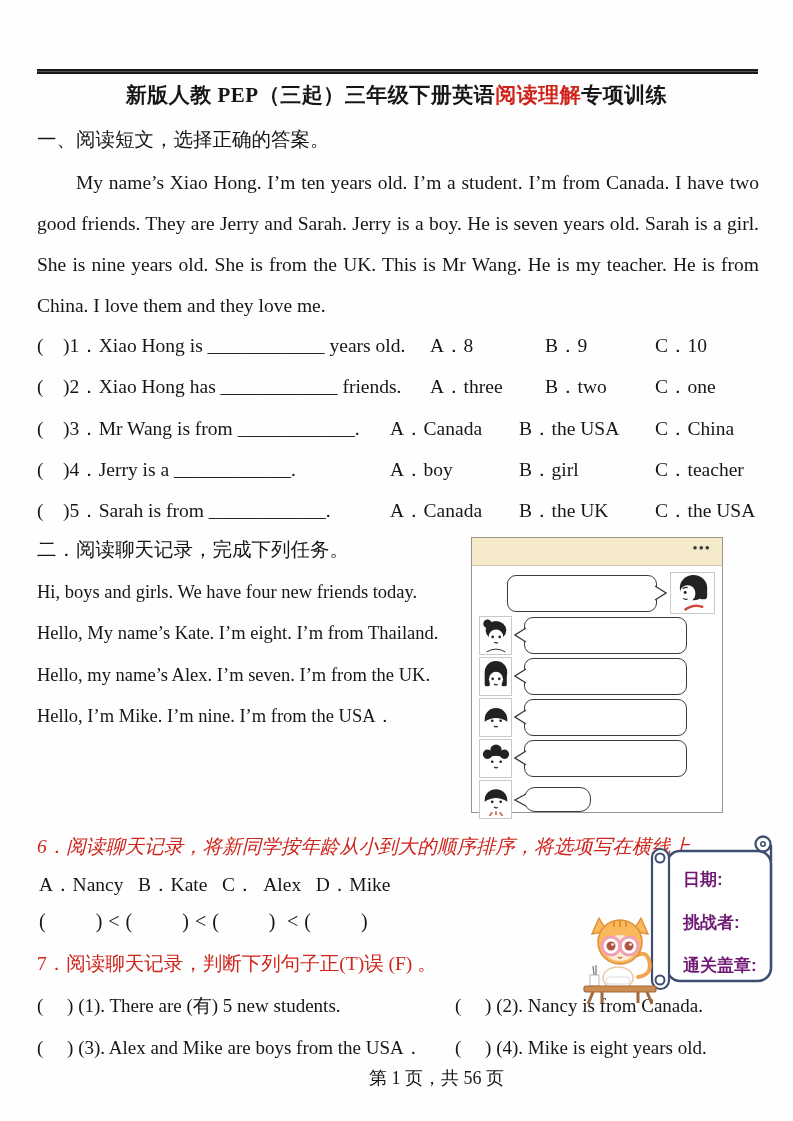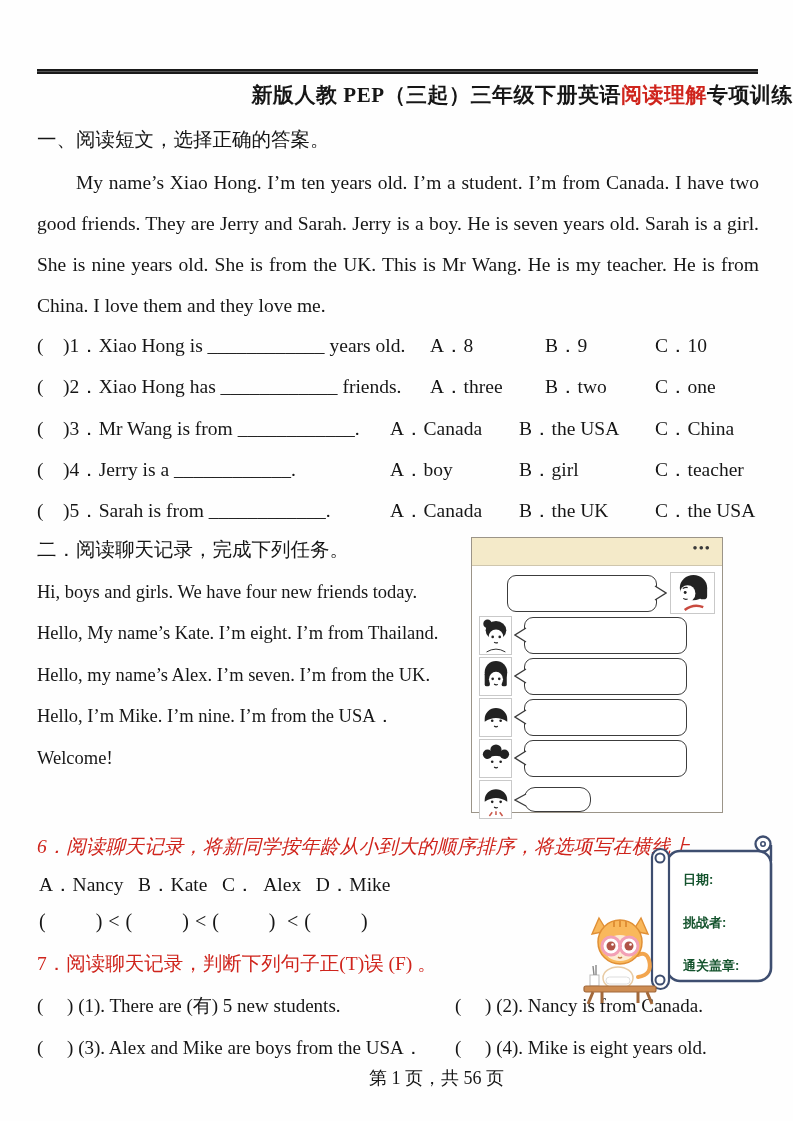--- a/index.html
+++ b/index.html
@@ -1,20 +1,20 @@
 <!DOCTYPE html>
 <html><head>
 <meta charset="utf-8">
 <style>
   html,body{margin:0;padding:0;background:#ffffff;}
   .page{position:relative;width:793px;height:1121px;background:#fefefe;overflow:hidden;
         font-family:"Liberation Serif","DejaVu Serif",serif;color:#161616;}
   .top-rule{position:absolute;left:37px;width:721px;top:69px;height:0;
         border-top:2px solid #1a1a1a;border-bottom:2px solid #1a1a1a;padding-top:1px;background:#555;}
-  .title{position:absolute;top:81px;left:0;width:100%;text-align:right;
+  .title{position:absolute;top:81px;left:0;width:100%;text-align:center;
         font-size:21px;font-weight:bold;letter-spacing:.5px;}
   .title .hl{color:var(--red,#cf241c);}
   .s-heading{position:absolute;left:37px;font-size:19.5px;white-space:pre;}
   .s1-heading{top:126px;}
   .passage{position:absolute;left:37px;top:162px;width:722px;font-size:19.5px;line-height:41px;
         text-align:justify;text-indent:39px;}
   .question-list{position:absolute;left:37px;top:325px;width:730px;}
   .q-row{position:relative;height:41.3px;font-size:19.5px;line-height:41.3px;}
   .q-stem{white-space:pre;}
   .opt{position:absolute;top:0;white-space:pre;}
@@ -49,21 +49,21 @@
   .q6-slots{position:absolute;left:39px;top:910px;font-size:20px;white-space:pre;letter-spacing:.5px;}
   .q7-line{top:950px;}
   .tf-grid{position:absolute;left:37px;top:985px;width:735px;display:grid;
         grid-template-columns:418px 1fr;grid-auto-rows:42px;}
   .tf-item{font-size:19px;line-height:42px;white-space:pre;}
   .footer{position:absolute;left:0;top:1066px;width:100%;text-align:center;font-size:18px;padding-left:40px;}
   
   .stamp-scroll{position:absolute;left:645px;top:835px;width:134px;height:160px;}
   .stamp-labels{position:absolute;left:683px;top:873px;
         font-family:"Liberation Sans","DejaVu Sans",sans-serif;font-weight:bold;
-        font-size:13px;color:#14532d;line-height:14px;}
+        font-size:17px;color:#701a75;line-height:14px;}
   .stamp-label{margin-bottom:29px;white-space:pre;}
   .mascot{position:absolute;left:580px;top:905px;width:82px;height:100px;}
 </style>
 </head>
 <body>
 
 <div class="page" style="--red: #cf241c; --chat-header-bg: #f4eac9;">
 
   <div class="top-rule"></div>
 
@@ -81,21 +81,20 @@
       <div class="q-row q-cols-narrow"><span class="q-stem">(    )5．Sarah is from ____________.</span><span class="opt opt-a">A．Canada</span><span class="opt opt-b">B．the UK</span><span class="opt opt-c">C．the USA</span></div>
     </div>
 
   <div class="s-heading s2-heading">二．阅读聊天记录，完成下列任务。</div>
 
   <div class="chat-transcript">
       <div class="chat-line">Hi, boys and girls. We have four new friends today.</div>
       <div class="chat-line">Hello, My name’s Kate. I’m eight. I’m from Thailand.</div>
       <div class="chat-line">Hello, my name’s Alex. I’m seven. I’m from the UK.</div>
       <div class="chat-line">Hello, I’m Mike. I’m nine. I’m from the USA．</div>
-      <div class="chat-line">Welcome!</div>
     </div>
 
   <div class="chat-panel">
     <div class="chat-header">
       <span class="chat-dots">•••</span>
     </div>
     <div class="chat-body">
         <div class="chat-row right first">
           <span class="bubble">
             <svg class="tail" width="13" height="16" style="right:-11px;top:9px">

